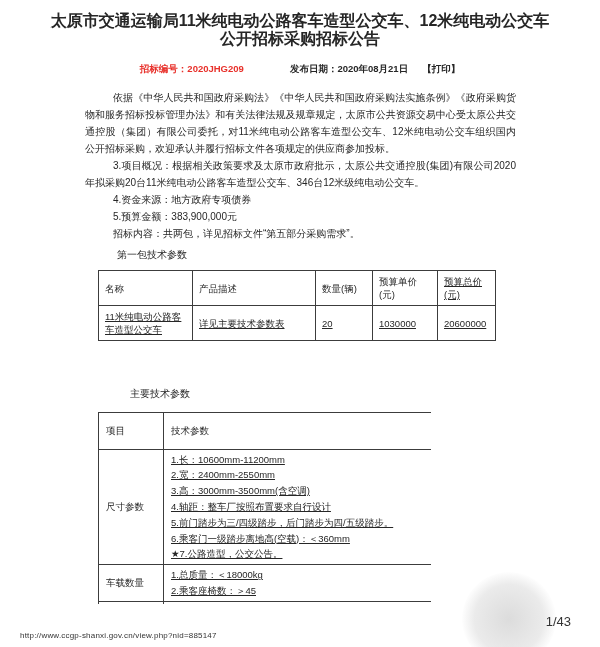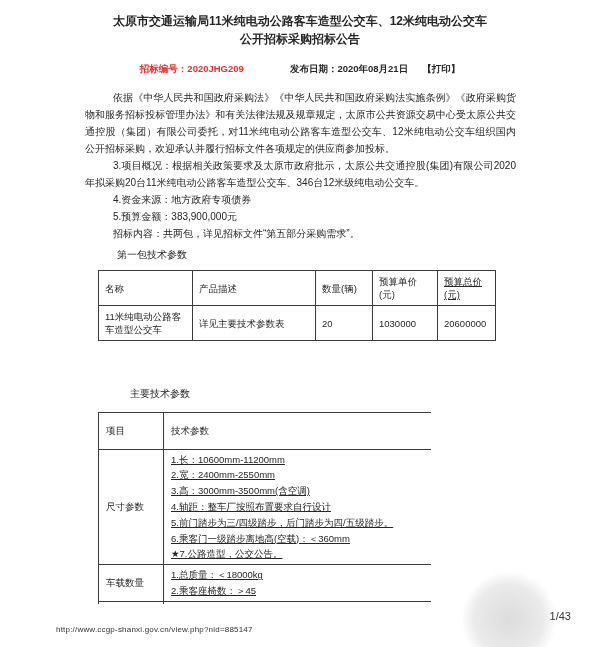--- a/index.html
+++ b/index.html
@@ -1,44 +1,44 @@
 <!DOCTYPE html>
 <html><head>
 <meta charset="utf-8">
 <style>
   :root{ --red:#e8302a; --ink:#262626; --line:#3c3c3c; }
   html,body{margin:0;padding:0;}
   body{
     width:600px;height:647px;background:#ffffff;position:relative;overflow:hidden;
     font-family:"Liberation Sans","DejaVu Sans",sans-serif;color:var(--ink);
   }
-  .doc-title{margin:12px 50px 0;text-align:center;font-weight:700;font-size:12px;line-height:18px;}
+  .doc-title{margin:12px 50px 0;text-align:center;font-weight:700;font-size:16px;line-height:18px;}
   .doc-title span{display:block;}
   .meta-line{margin-top:15px;display:flex;justify-content:center;align-items:center;font-size:9.5px;font-weight:700;}
   .tender-no{color:var(--red);}
   .publish-date{margin-left:46px;}
   .print-btn{margin-left:14px;cursor:pointer;}
   .content{margin:13px 84px 0 85px;font-size:10px;line-height:17px;}
   .intro{margin:0;text-indent:28px;text-align:justify;}
   .list p{margin:0;text-indent:28px;text-align:justify;}
   .package-heading{margin:4px;text-indent:28px;}
   table{border-collapse:collapse;table-layout:fixed;font-size:9.5px;}
   th,td{border:1px solid var(--line);font-weight:normal;text-align:left;padding:4px 6px;vertical-align:middle;}
   .t1{margin:7px 14px 0 13px;width:397px;padding-left:44px;}
   .t1 th,.t1 td{line-height:13px;}
   .t1 .hrow{height:30px;}
-  .t1 .drow{height:34px;}
+  .t1 .drow{height:34px;text-decoration:underline;}
   .pre{white-space:pre-line;text-decoration:underline;}
   .tech-heading{margin:44px 0 0 45px;}
   .t2-wrap{height:192px;overflow:hidden;margin:10px 0 0 13px;width:333px;}
   .t2{width:402px;}
   .t2 th,.t2 td{padding:2px 7px;line-height:15.8px;}
   .t2 .hrow{height:20px;}
-  .footer-url{position:absolute;left:20px;bottom:13px;font-size:8px;color:#333;letter-spacing:0.2px;margin-left:36px;}
-  .footer-page{position:absolute;right:29px;bottom:25px;font-size:11px;color:#333;}
+  .footer-url{position:absolute;left:20px;bottom:7px;font-size:8px;color:#333;letter-spacing:0.2px;}
+  .footer-page{position:absolute;right:29px;bottom:18px;font-size:13px;color:#333;}
   .watermark{
     position:absolute;left:462px;top:572px;width:94px;height:94px;border-radius:50%;
     background:radial-gradient(circle, rgba(185,185,185,0.5) 0%, rgba(192,192,192,0.32) 52%, rgba(205,205,205,0) 72%);
     pointer-events:none;
   }
 </style>
 </head>
 <body>
 
 <h1 class="doc-title">

